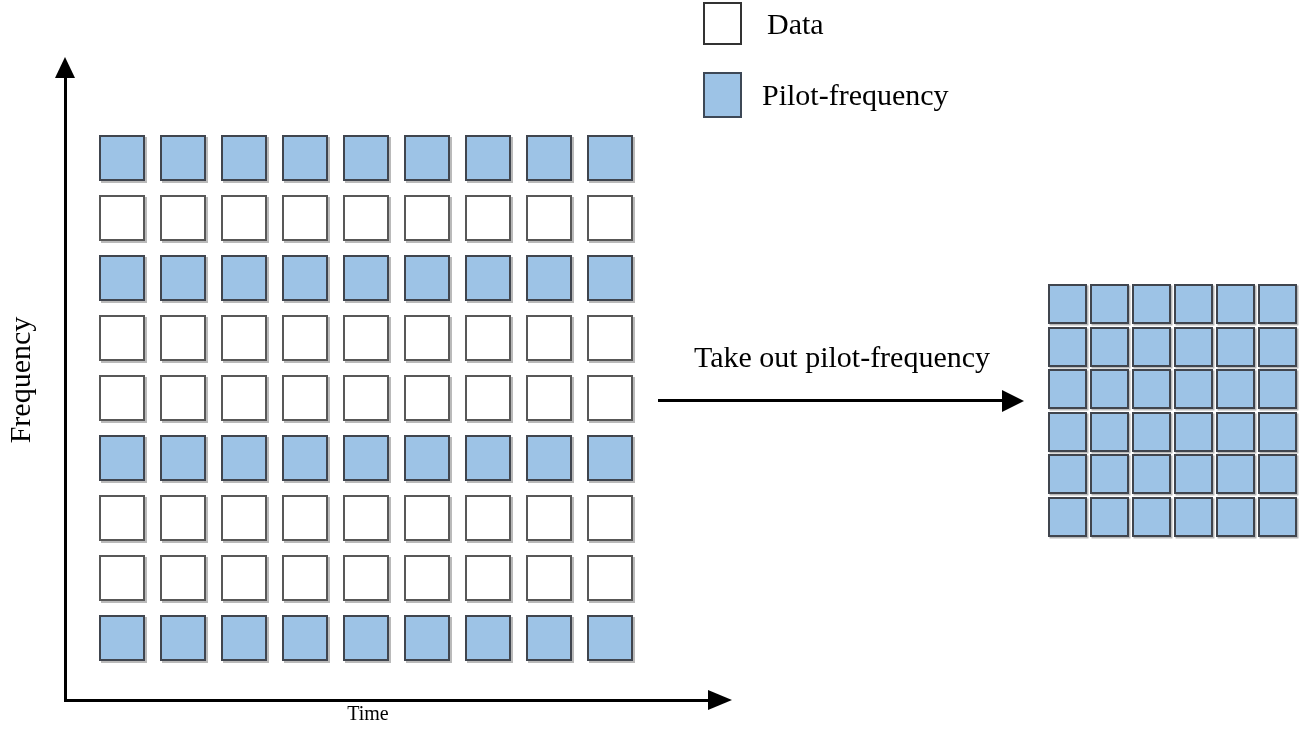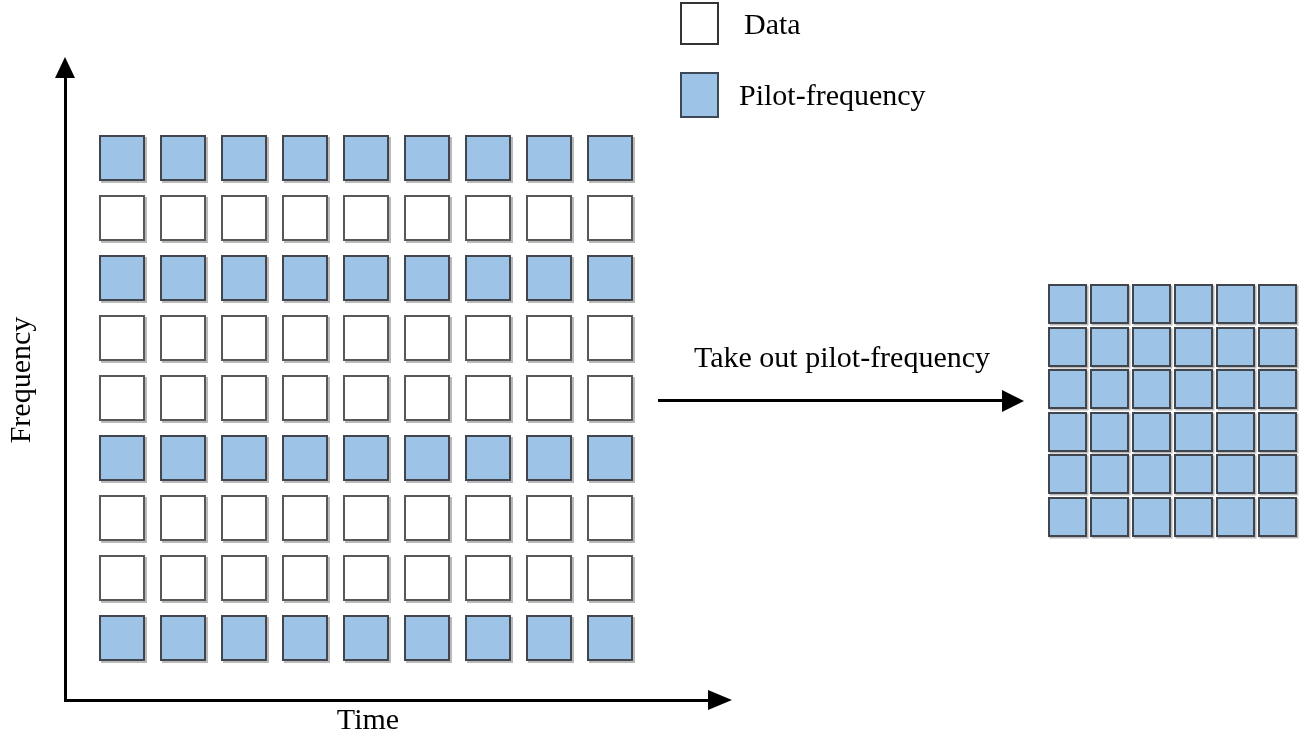--- a/index.html
+++ b/index.html
@@ -17,34 +17,34 @@
     border-left:10px solid transparent;border-right:10px solid transparent;
     border-bottom:21px solid var(--axis-color,#000);}
   .xaxis-line{position:absolute;left:64px;top:699px;width:646px;height:3px;background:var(--axis-color,#000);}
   .xaxis-head{position:absolute;left:708px;top:690px;width:0;height:0;
     border-top:10.5px solid transparent;border-bottom:10.5px solid transparent;
     border-left:24px solid var(--axis-color,#000);}
   .ylabel{position:absolute;left:20px;top:380px;
     transform:translate(-50%,-50%) rotate(-90deg);
     font-size:30px;white-space:nowrap;}
   .xlabel{position:absolute;left:368px;top:702px;transform:translateX(-50%);
-    font-size:30px;white-space:nowrap;text-align:right;}
+    font-size:20px;white-space:nowrap;text-align:right;}
   
   .grid{position:absolute;display:grid;}
   .left-grid{left:99px;top:135px;grid-template-columns:repeat(9,46px);gap:14px 15px;}
   .right-grid{left:1048px;top:284px;grid-template-columns:repeat(6,39px);gap:2.5px 3px;}
   .cell{box-sizing:border-box;}
   .left-grid .cell{width:46px;height:46px;border:2px solid;
     box-shadow:2px 2px 0 rgba(130,130,130,0.55);}
   .right-grid .cell{width:39px;height:40px;border:2px solid;
     box-shadow:1.5px 1.5px 0 rgba(130,130,130,0.55);}
   .cell.pilot{background:var(--pilot-fill,#9DC3E6);border-color:var(--pilot-border,#40454e);}
   .cell.data{background:var(--data-fill,#fff);border-color:var(--data-border,#585858);}
   
-  .legend{position:absolute;left:680px;top:2px;}
+  .legend{position:absolute;left:703px;top:2px;}
   .legend-row{display:flex;align-items:center;}
   .legend-row + .legend-row{margin-top:27px;justify-content:flex-end;}
   .swatch{box-sizing:border-box;flex:0 0 auto;}
   .swatch.data{width:39px;height:43px;border:2px solid #333;background:var(--data-fill,#fff);margin-right:25px;}
   .swatch.pilot{width:39px;height:46px;border:2px solid #3d4856;background:var(--pilot-fill,#9DC3E6);margin-right:20px;}
   .legend-text{font-size:30px;white-space:nowrap;}
   
   .tarrow-line{position:absolute;left:658px;top:399px;width:348px;height:3px;background:var(--axis-color,#000);}
   .tarrow-head{position:absolute;left:1002px;top:389.5px;width:0;height:0;
     border-top:11px solid transparent;border-bottom:11px solid transparent;

